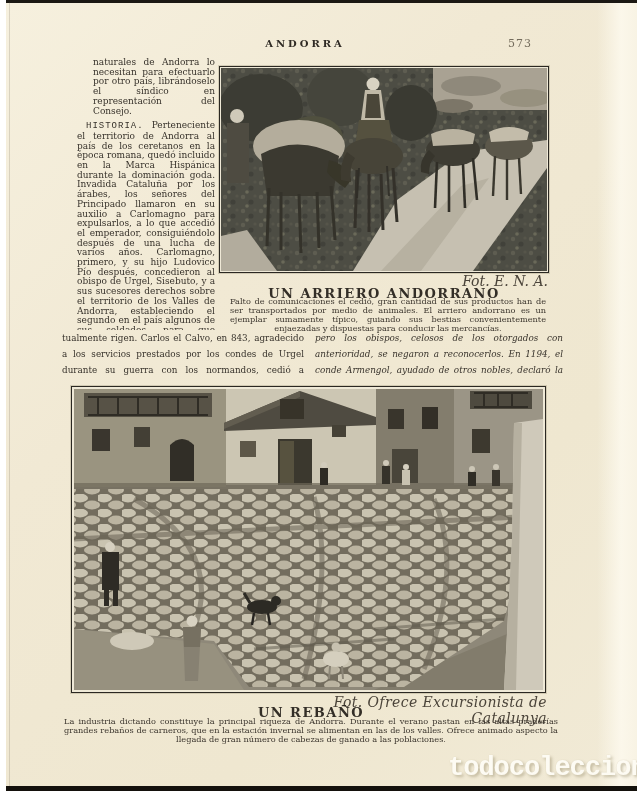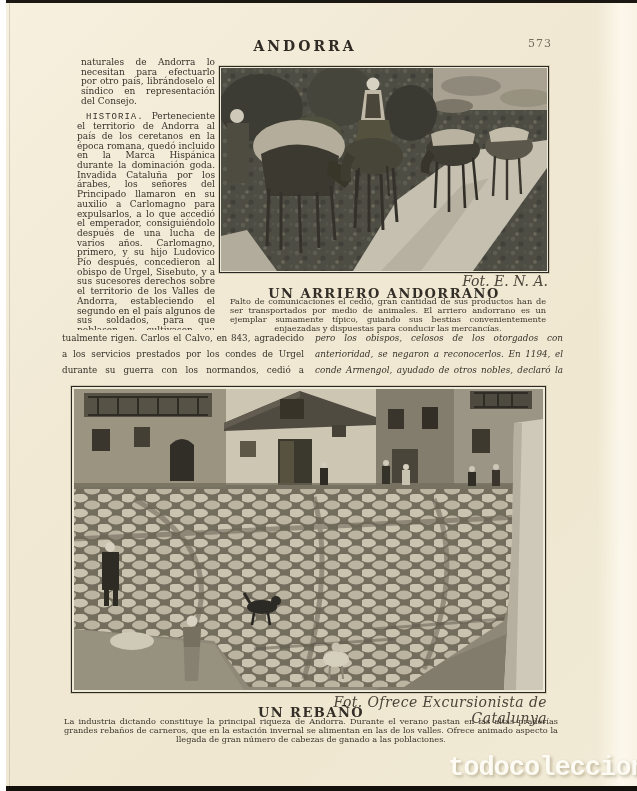--- a/index.html
+++ b/index.html
@@ -15,32 +15,32 @@
   .paper-right-strip{
     position:absolute;left:597px;top:2px;width:40px;height:786px;
     background:linear-gradient(90deg,rgba(255,255,255,0) 0%,rgba(255,252,242,.75) 60%,#f8f3e4 100%);
   }
   .edge-top{position:absolute;left:6px;top:0;width:631px;height:3px;background:#1b1813;}
   .edge-bottom{position:absolute;left:6px;top:786px;width:631px;height:5px;background:#14110c;}
   .edge-left-line{position:absolute;left:9px;top:2px;width:1px;height:784px;background:rgba(90,80,60,.18);}
 
   .header-title{
     position:absolute;left:0;top:38px;width:610px;text-align:center;
-    font-size:14px;font-weight:bold;letter-spacing:3px;color:#2f2a24;
+    font-size:10px;font-weight:bold;letter-spacing:3px;color:#2f2a24;
   }
   .page-number{
-    position:absolute;left:520px;top:37px;width:40px;text-align:center;
+    position:absolute;left:500px;top:37px;width:40px;text-align:center;
     font-size:11px;color:#746c5c;letter-spacing:1px;
   }
 
   .col-narrow{
     position:absolute;left:77px;top:58px;width:138px;height:272px;overflow:hidden;
     font-size:9px;line-height:9.7px;text-align:justify;color:#37322b;
   }
-  .col-narrow p{margin:0 0 5px 4px;}
+  .col-narrow p{margin:0 0 5px 16px;}
   .col-narrow p.history{text-indent:9px;margin:0;}
   .lead-word{letter-spacing:1px;font-family:Liberation Mono, monospace;}
 
   .mid-col{
     position:absolute;top:330px;height:46px;overflow:hidden;
     font-size:8.8px;line-height:16px;text-align:justify;color:#37322b;
   }
   .mid-col.left{left:62px;width:242px;}
   .mid-col.right{left:315px;width:248px;font-style:italic;}
 

